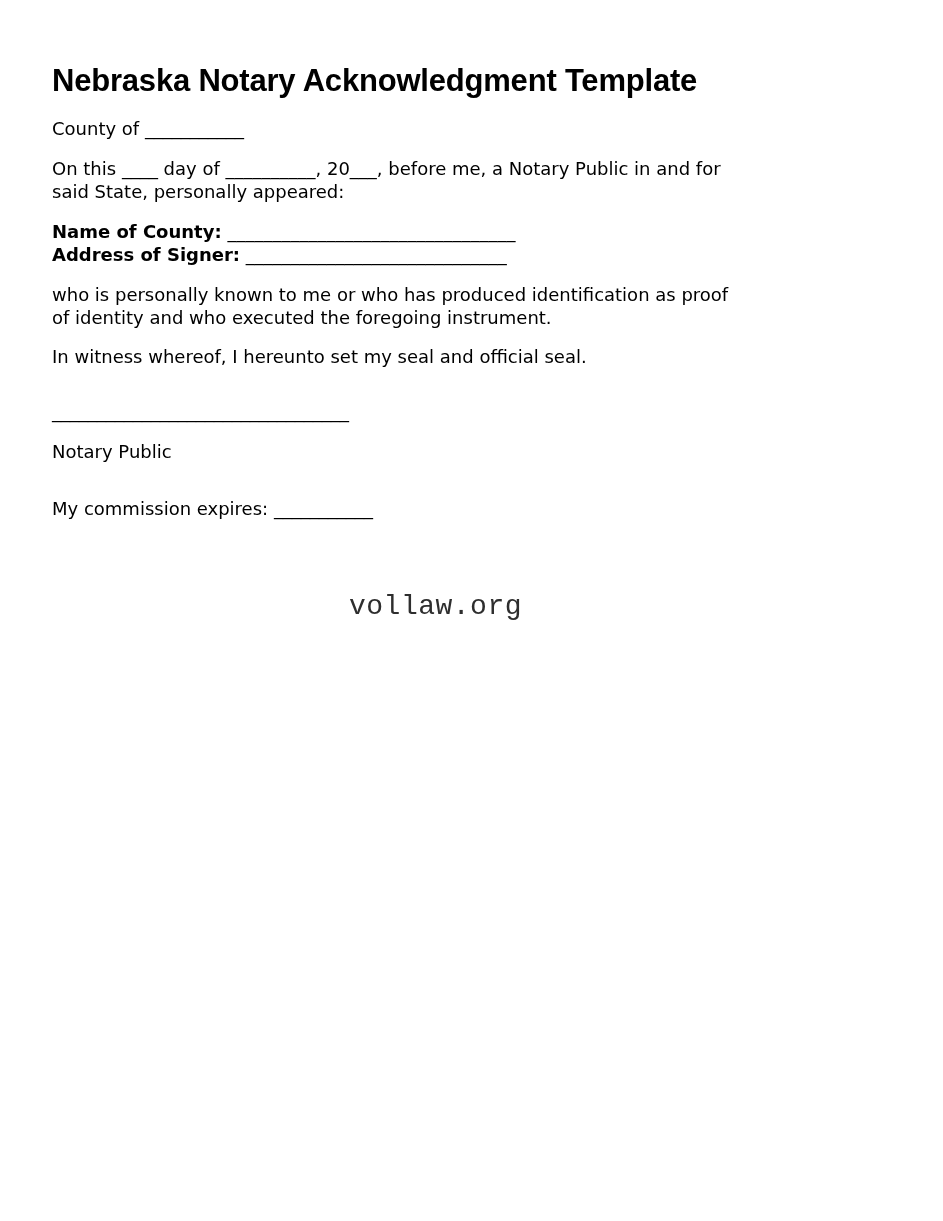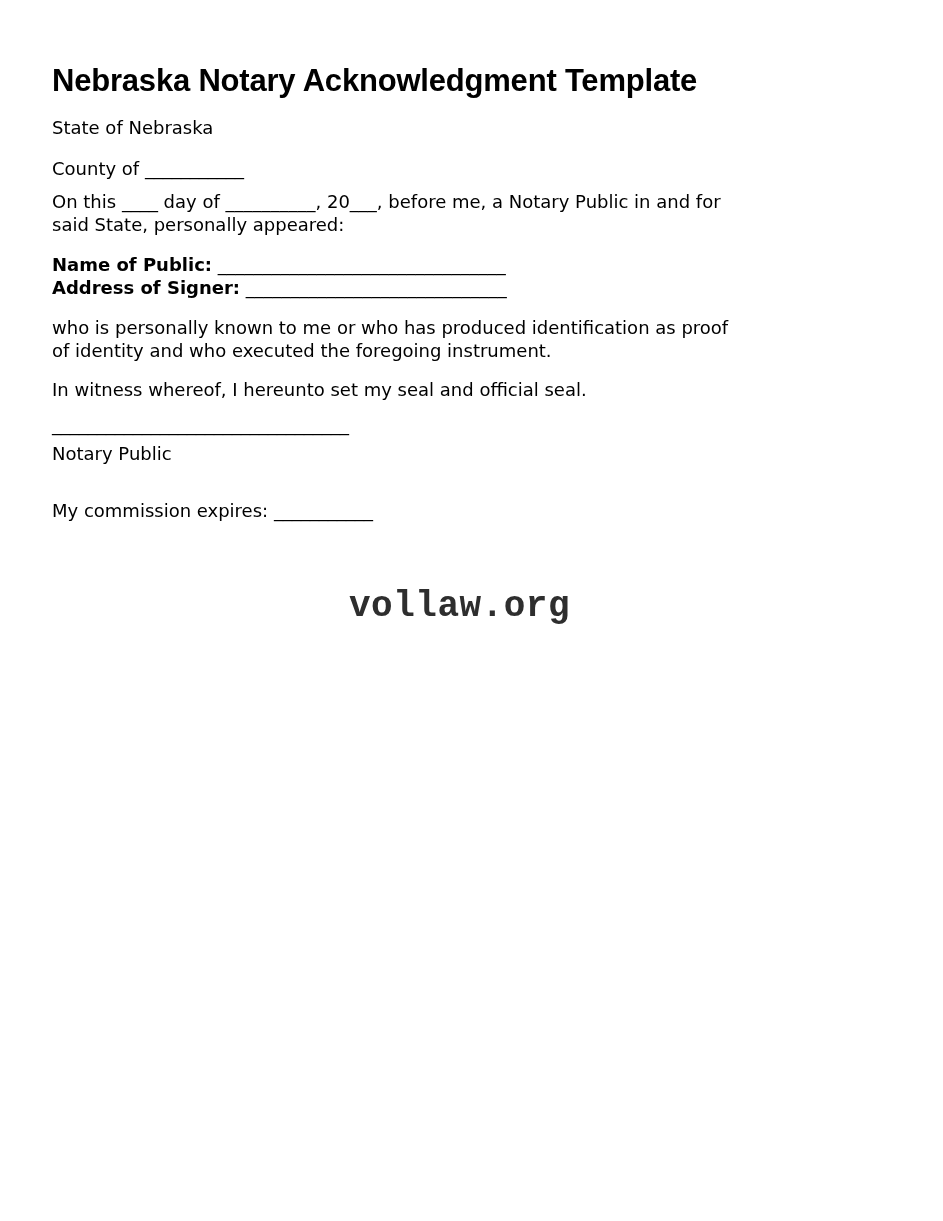--- a/index.html
+++ b/index.html
@@ -22,58 +22,57 @@
     font-weight: bold;
     font-size: 31px;
     line-height: 36px;
     letter-spacing: -0.2px;
     color: #000000;
   }
   p { margin: 0; }
   .p-intro      { margin-top: 20px; }
   .p-state      { margin-top: 17px; }
   .p-county     { margin-top: 18px; }
-  .p-venue      { margin-top: 10px; }
+  .p-venue      { margin-top: 17px; }
   .p-name       { margin-top: 17px; }
   .p-address    { }
   .p-identity   { margin-top: 17px; }
   .p-witness    { margin-top: 16px; }
-  .p-sigline    { margin-top: 12px; }
-  .p-sigcaption { margin-top: 6px; }
+  .p-sigline    { margin-top: 32px; }
+  .p-sigcaption { margin-top: 17px; }
   .p-commission { margin-top: 34px; }
   .bold-label { font-weight: bold; }
   .blank { font-weight: normal; white-space: pre; }
   .watermark {
     position: absolute;
     left: 349px;
     top: 584px;
     font-family: "Liberation Mono", "DejaVu Sans Mono", monospace;
-    font-size: 36px;
+    font-size: 28px;
     line-height: 46px;
-    font-weight: bold;
+    font-weight: normal;
     color: #2e2e2e;
     letter-spacing: 0.5px;
     pointer-events: none;
   }
 </style>
 </head>
 <body>
 
 <div class="page">
 
   <h1 class="doc-title">Nebraska Notary Acknowledgment Template</h1>
 
 
-  <p class="p-state">State of Nebraska</p>
 
   <p class="p-county"><span>County of </span><span class="blank">___________</span></p>
 
   <p class="p-venue"><span>On this </span><span class="blank">____</span><span> day of </span><span class="blank">__________</span><span>, 20</span><span class="blank">___</span><span>, before me, a Notary Public in and for said State, personally appeared:</span></p>
 
-  <p class="p-name"><span class="bold-label">Name of Public:</span><span class="blank"> ________________________________</span></p>
+  <p class="p-name"><span class="bold-label">Name of County:</span><span class="blank"> ________________________________</span></p>
 
   <p class="p-address"><span class="bold-label">Address of Signer:</span><span class="blank"> _____________________________</span></p>
 
   <p class="p-identity">who is personally known to me or who has produced identification as proof of identity and who executed the foregoing instrument.</p>
 
   <p class="p-witness">In witness whereof, I hereunto set my seal and official seal.</p>
 
   <p class="p-sigline blank">_________________________________</p>
 
   <p class="p-sigcaption">Notary Public</p>

